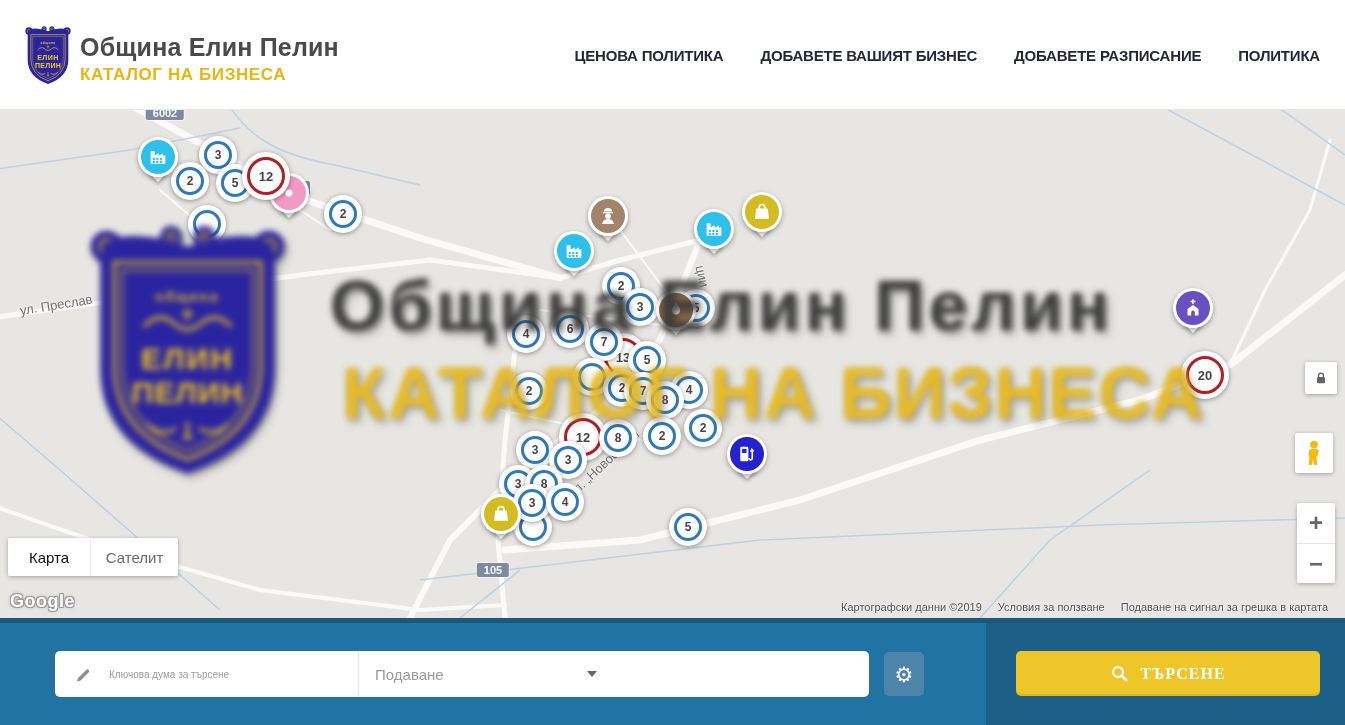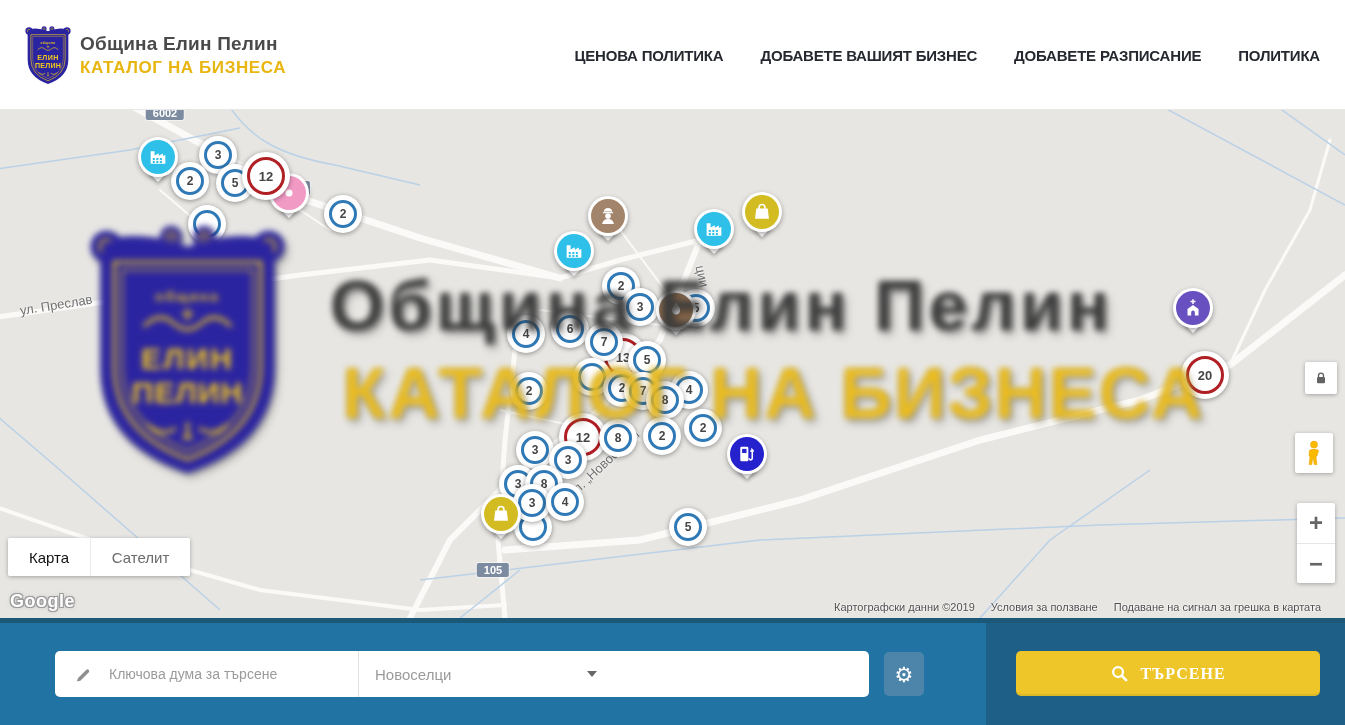--- a/index.html
+++ b/index.html
@@ -4,21 +4,21 @@
 <style>
   html,body{margin:0;padding:0;background:#fff;}
   *{box-sizing:border-box;}
   body{font-family:"Liberation Sans","DejaVu Sans",sans-serif;}
   #app{position:relative;width:1345px;height:725px;overflow:hidden;background:#fff;}
 
   
   .header{position:absolute;top:0;left:0;width:1345px;height:110px;background:#fff;border-bottom:1px solid #e7e7e7;z-index:80;}
   .logo-wrap{position:absolute;left:24px;top:23px;width:48px;height:64px;}
   .brand{position:absolute;left:80px;top:33px;line-height:1.15;}
-  .brand .t1{font-size:19px;font-weight:700;color:#4a4a4a;letter-spacing:.2px;}
+  .brand .t1{font-size:25px;font-weight:700;color:#4a4a4a;letter-spacing:.2px;}
   .brand .t2{font-size:17px;font-weight:700;color:#e9b511;letter-spacing:.6px;margin-top:3px;}
   .main-nav{position:absolute;right:25px;top:0;height:110px;display:flex;align-items:center;gap:37px;}
   .main-nav .nav-item{font-size:15px;font-weight:700;color:#25282e;letter-spacing:-.2px;cursor:pointer;text-decoration:none;white-space:nowrap;}
 
   
   .map{position:absolute;top:110px;left:0;width:1345px;height:508px;background:#e7e6e3;overflow:hidden;cursor:default;}
   .roads{position:absolute;top:0;left:0;z-index:1;}
 
   .street-label{position:absolute;z-index:5;font-size:13px;color:#6f6f6f;text-shadow:0 0 2px #fff,0 0 2px #fff;white-space:nowrap;transform-origin:left center;}
   .road-badge{position:absolute;z-index:5;background:#7c8ba0;color:#fff;font-size:11px;font-weight:700;padding:1px 7px;border-radius:2px;transform:translate(-50%,-50%);min-width:12px;min-height:14px;text-align:center;box-shadow:0 0 0 1px rgba(255,255,255,.5);}
@@ -39,39 +39,39 @@
   
   .watermark{position:absolute;inset:0;z-index:40;pointer-events:none;filter:blur(3px) drop-shadow(3px 4px 3px rgba(0,0,0,.35));}
   .wm-crest{position:absolute;left:85px;top:105px;}
   .wm-t1{position:absolute;left:330px;top:156px;font-size:70px;font-weight:700;color:#3d3d3d;letter-spacing:4px;white-space:nowrap;}
   .wm-t2{position:absolute;left:342px;top:242px;font-size:72px;font-weight:700;color:#e9bb1e;letter-spacing:2px;white-space:nowrap;}
 
   
   .type-control{position:absolute;left:8px;top:428px;z-index:50;display:flex;box-shadow:0 1px 4px rgba(0,0,0,.3);border-radius:2px;overflow:hidden;}
   .type-control .tc-btn{height:38px;background:#fff;display:flex;align-items:center;justify-content:center;font-size:15px;cursor:pointer;}
   .tc-map{width:82px;font-weight:400;color:#111;}
-  .tc-sat{width:100px;color:#6b6b6b;border-left:1px solid #ececec;}
+  .tc-sat{width:88px;color:#6b6b6b;border-left:1px solid #ececec;}
   .google-logo{position:absolute;left:10px;bottom:6px;z-index:50;font-size:18px;font-weight:700;letter-spacing:.5px;color:#fff;cursor:pointer;
     text-shadow:1px 1px 0 #9a9a9a,-1px -1px 0 #9a9a9a,1px -1px 0 #9a9a9a,-1px 1px 0 #9a9a9a,0 0 4px rgba(0,0,0,.25);}
-  .attribution{position:absolute;right:24px;bottom:5px;z-index:50;display:flex;gap:16px;font-size:11px;color:#4f4f4f;text-shadow:0 0 2px #fff,0 0 2px #fff;}
+  .attribution{position:absolute;right:17px;bottom:5px;z-index:50;display:flex;gap:16px;font-size:11px;color:#4f4f4f;text-shadow:0 0 2px #fff,0 0 2px #fff;}
   .attribution span{white-space:nowrap;}
   .lock-btn{position:absolute;left:1305px;top:252px;z-index:50;width:32px;height:32px;background:#fff;border-radius:2px;box-shadow:0 1px 4px rgba(0,0,0,.3);display:flex;align-items:center;justify-content:center;cursor:pointer;}
   .pegman-btn{position:absolute;left:1295px;top:323px;z-index:50;width:38px;height:40px;background:#fff;border-radius:2px;box-shadow:0 1px 4px rgba(0,0,0,.3);display:flex;align-items:center;justify-content:center;cursor:pointer;}
   .zoom-ctrl{position:absolute;left:1297px;top:393px;z-index:50;width:38px;background:#fff;border-radius:2px;box-shadow:0 1px 4px rgba(0,0,0,.3);display:flex;flex-direction:column;}
   .zoom-btn{height:40px;display:flex;align-items:center;justify-content:center;font-size:24px;font-weight:700;color:#666;cursor:pointer;user-select:none;}
   .zoom-btn.minus{border-top:1px solid #e6e6e6;}
 
   
   .searchbar{position:absolute;top:618px;left:0;width:1345px;height:107px;background:#2173a4;z-index:80;}
   .searchbar::before{content:"";position:absolute;top:0;left:0;width:100%;height:5px;background:#1c5878;z-index:3;}
   .sb-right{position:absolute;left:986px;top:0;right:0;bottom:0;background:#1e5f88;}
   .input-group{position:absolute;left:55px;top:33px;width:814px;height:46px;background:#fff;border-radius:5px;display:flex;align-items:stretch;z-index:2;}
   .ig-section{display:flex;align-items:center;}
   .ig-keyword{width:303px;padding:0 14px 0 20px;gap:14px;}
-  .ig-keyword input{flex:1;border:none;outline:none;font-size:14px;color:#555;font-family:inherit;background:transparent;}
+  .ig-keyword input{flex:1;border:none;outline:none;font-size:10px;color:#555;font-family:inherit;background:transparent;}
   .ig-keyword input::placeholder{color:#9b9b9b;}
   .ig-select{border-left:1px solid #e3e3e3;padding:0 16px;justify-content:space-between;cursor:pointer;}
   .ig-cat{width:255px;}
   .ig-loc{width:256px;}
   .ig-select .sel-text{font-size:15px;color:#9b9b9b;}
   .caret{width:0;height:0;border-left:5px solid transparent;border-right:5px solid transparent;border-top:6px solid #666;}
   .gear-btn{position:absolute;left:884px;top:34px;width:40px;height:44px;background:#4d84a9;border-radius:5px;display:flex;align-items:center;justify-content:center;cursor:pointer;z-index:2;}
   .gear-glyph{color:#fff;font-size:21px;line-height:1;}
   .search-btn{position:absolute;left:1016px;top:33px;width:304px;height:45px;background:#eec62a;border:none;border-radius:5px;display:flex;align-items:center;justify-content:center;gap:11px;cursor:pointer;box-shadow:inset 0 -2px 0 rgba(0,0,0,.07);z-index:2;}
   .search-btn span{color:#fff;font-size:16px;font-weight:700;letter-spacing:1px;font-family:Liberation Serif, serif;}
@@ -500,21 +500,21 @@
     <div class="sb-right"></div>
 
     <div class="input-group">
       <div class="ig-section ig-keyword">
         <svg width="18" height="18" viewBox="0 0 20 20">
           <path fill="#8f8f8f" d="M3.2 14.6 12.6 5.2a2 2 0 0 1 2.8 2.8L6 17.4l-3.8.9z"></path>
         </svg>
         <input type="text" placeholder="Ключова дума за търсене" style="">
       </div>
       <div class="ig-section ig-select ig-cat">
-        <span class="sel-text">Новоселци</span>
+        <span class="sel-text">Подаване</span>
         <span class="caret"></span>
       </div>
     </div>
 
     <div class="gear-btn">
       <span class="gear-glyph">⚙</span>
     </div>
 
     <button class="search-btn">
       <svg width="19" height="19" viewBox="0 0 20 20">

